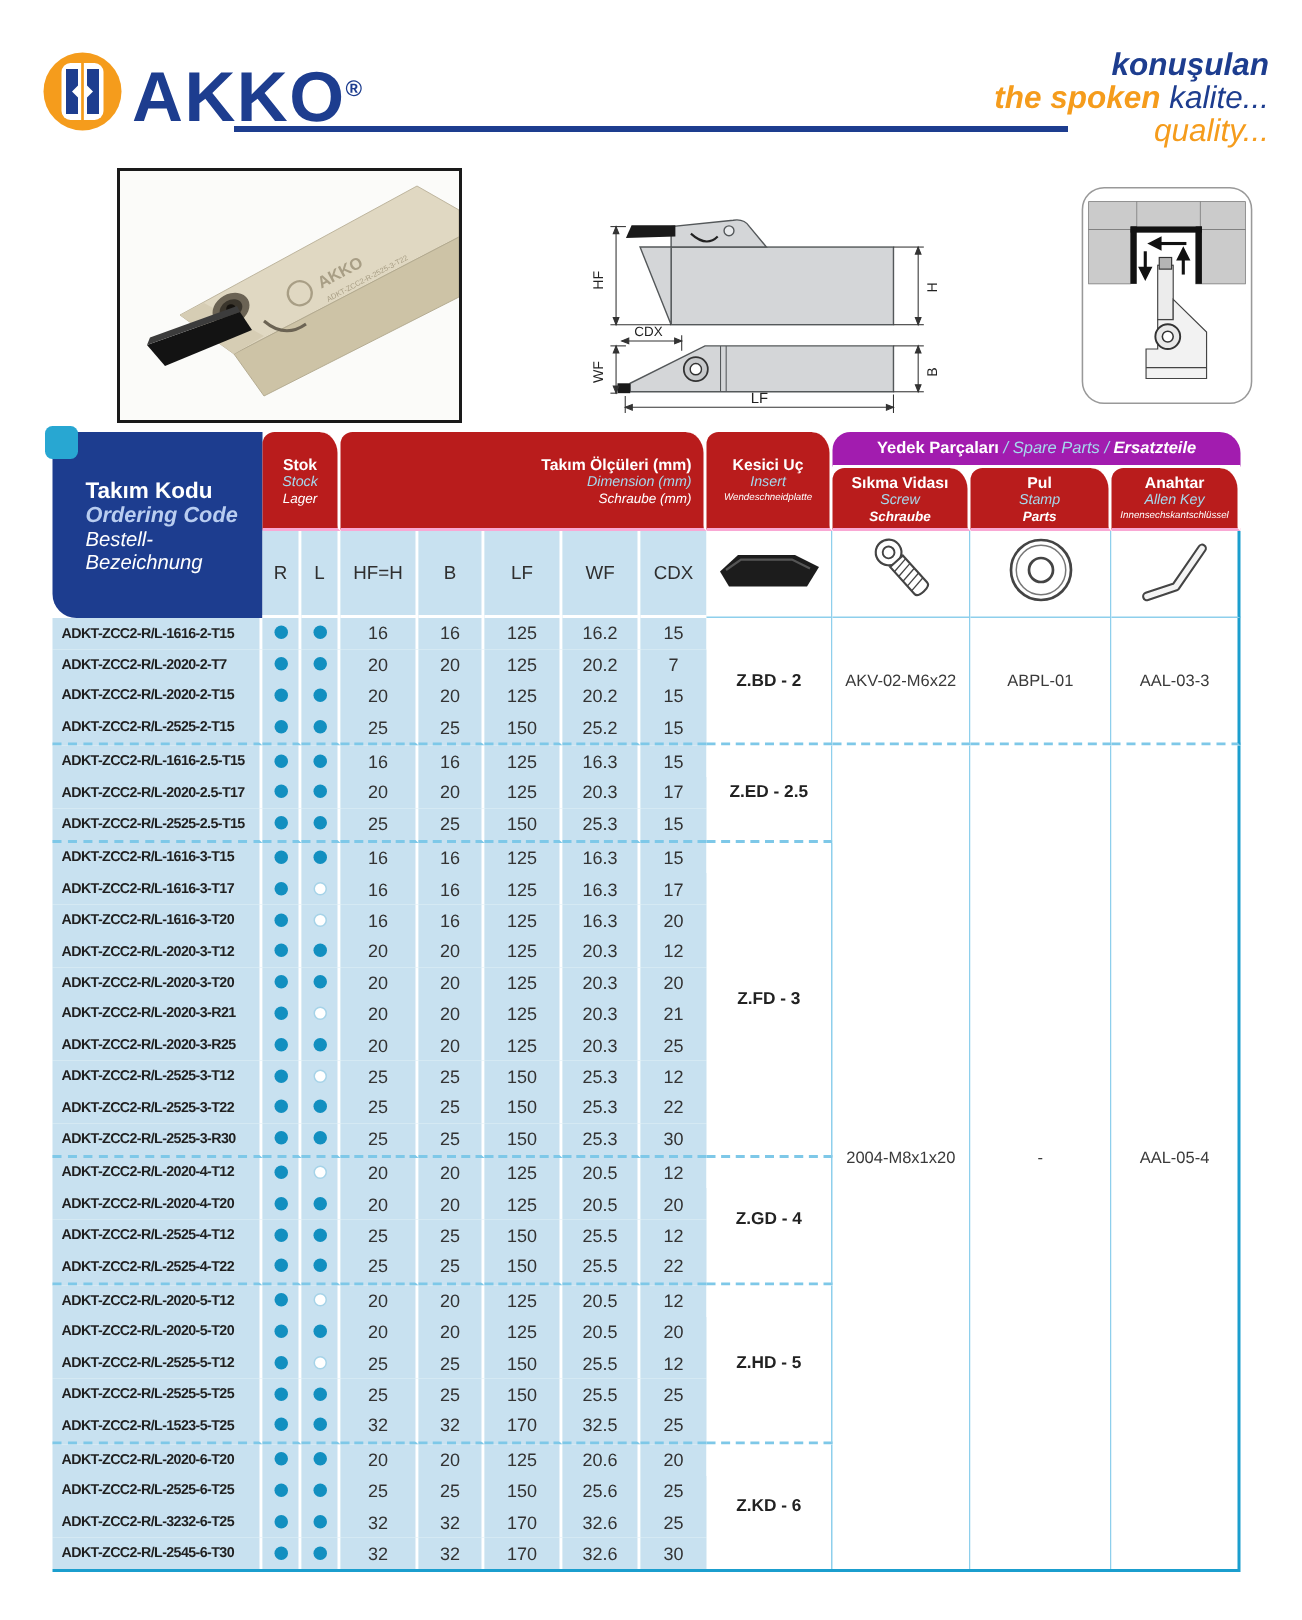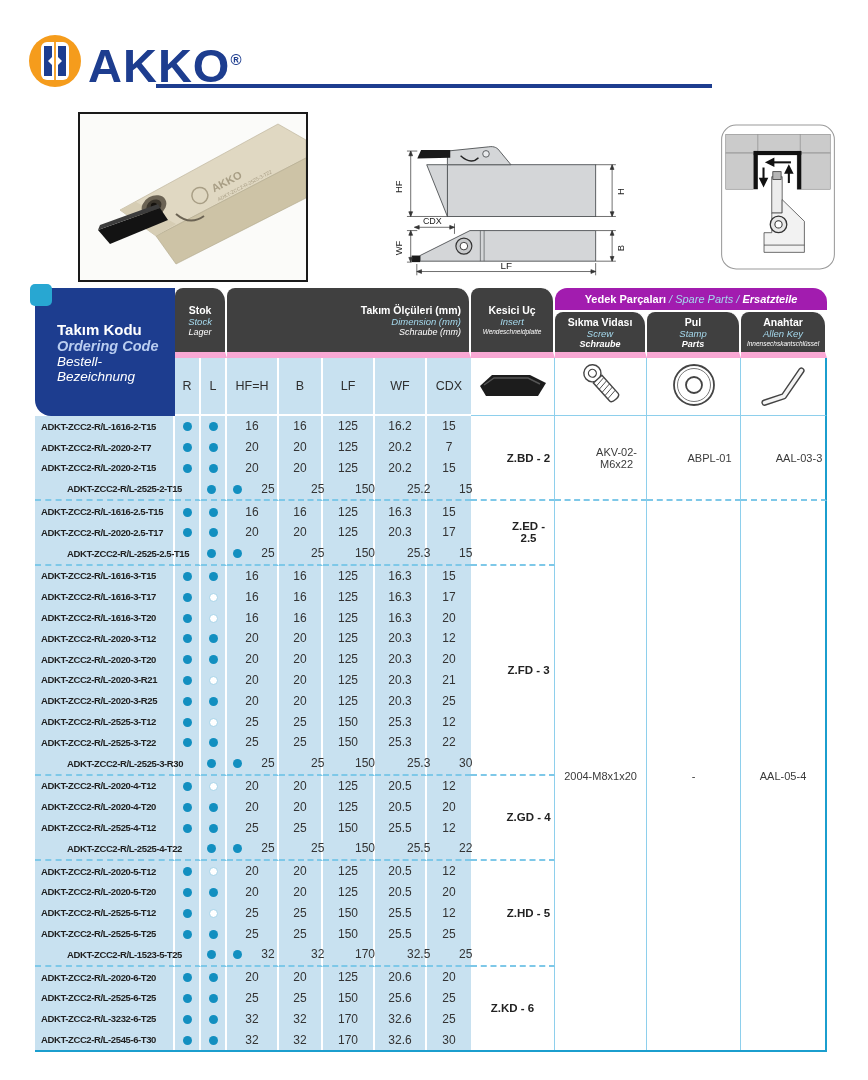--- a/index.html
+++ b/index.html
@@ -22,21 +22,21 @@
   
   .tablewrap{position:absolute;left:35px;top:288px;width:792px;border-bottom:2px solid #1b9ece;}
   .corner{position:absolute;left:-5px;top:-4px;width:22px;height:22px;background:#28a7d2;border-radius:5px;z-index:3;}
   table{border-collapse:separate;border-spacing:0;table-layout:fixed;width:792px;}
   th,td{padding:0;margin:0;font-weight:normal;}
   
   .navy{background:#1d3d8f;border-radius:16px 0 0 16px;vertical-align:middle;text-align:left;padding-left:22px;}
   .navy .n1{color:#fff;font-weight:700;font-size:15px;line-height:17px;}
   .navy .n2{color:#b9cdf0;font-weight:700;font-style:italic;font-size:14.5px;line-height:16px;}
   .navy .n3{color:#fff;font-style:italic;font-size:13.5px;line-height:15px;}
-  .tab{background:#404040;border-right:2px solid #fff;border-bottom:6px solid #f9a8d4;
+  .tab{background:#b91c1c;border-right:2px solid #fff;border-bottom:2px solid #f9a8d4;
        border-radius:8px 14px 0 0;vertical-align:middle;text-align:center;}
   .tab .t1{color:#fff;font-weight:700;font-size:10.5px;line-height:12px;}
   .tab .t2{color:#a5d9ed;font-style:italic;font-size:9.5px;line-height:11px;}
   .tab .t3{color:#fff;font-style:italic;font-size:9px;line-height:10px;}
   .tab .t3.bold{font-weight:700;}
   .tab .t3.tiny{font-size:6.5px;}
   .dims{text-align:right;padding-right:8px;}
   .band{background:#a21caf;border-bottom:2px solid #fff;border-radius:12px 14px 0 0;
         color:#fff;font-size:11px;text-align:center;height:22px;}
   .band .b1{font-weight:700;}
@@ -53,41 +53,46 @@
   
   tbody td{height:20.8px;vertical-align:middle;}
   .code{background:#c8e1f0;font-weight:700;font-size:9.5px;letter-spacing:-0.4px;color:#1f1f1f;
         text-align:left;padding-left:6px;white-space:nowrap;}
   .dotc{background:#c8e1f0;text-align:center;}
   .num{background:#c8e1f0;font-size:12px;color:#333;text-align:center;}
   .c-sep{border-right:2px solid #fff;}
   .s-sep{border-right:1px solid #8ecfec;}
   .insert-cell{background:#fff;text-align:center;font-weight:700;font-size:11.5px;color:#222;}
   .spare-cell{background:#fff;text-align:center;font-size:11px;color:#3a3a3a;}
-  .g-end{border-bottom:2px dashed #7ec8e8;padding-left:32px;}
+  .g-end{border-bottom:2px dashed #7ec8e8;}
   .dot{display:inline-block;width:9px;height:9px;border-radius:50%;}
   .dot.filled{background:#128fc0;}
   .dot.open{background:#fff;border:1px solid #a6d3e8;box-sizing:border-box;}
 </style>
 </head>
 <body>
 
 <div class="page">
 
   <div class="brandrow">
     <svg width="54" height="54" viewBox="0 0 54 54">
       <circle cx="27" cy="27" r="26" fill="#f59c1c"></circle>
       <rect x="13" y="8" width="28" height="38" rx="6" fill="#fff"></rect>
       <path d="M16,12 L24,12 L24,23 L20,27 L24,31 L24,42 L16,42 Z" fill="#1d3d8f"></path>
       <path d="M38,12 L30,12 L30,23 L34,27 L30,31 L30,42 L38,42 Z" fill="#1d3d8f"></path>
       <rect x="26.1" y="8" width="1.8" height="38" fill="#f59c1c"></rect>
     </svg>
     <div class="brandtext"><span>AKKO</span><sup>®</sup></div>
   </div>
   <div class="rule"></div>
+  <div class="tagline">
+    <div class="tl1">konuşulan</div>
+    <div class="tl2"><span class="or">the spoken</span> <span class="nv">kalite...</span></div>
+    <div class="tl3">quality...</div>
+  </div>
 
   <div class="photo">
     <svg width="226" height="166" viewBox="0 0 226 166">
       <rect x="0" y="0" width="226" height="166" fill="#fbfbf9"></rect>
       <polygon points="40,96 198,10 226,26 226,44 76,122" fill="#e0d8c2" stroke="#b8af96" stroke-width="0.6"></polygon>
       <polygon points="76,122 226,44 226,84 96,150" fill="#cdc3a6" stroke="#b0a78c" stroke-width="0.6"></polygon>
       <polygon points="40,96 56,88 96,110 76,122" fill="#d6cdb4"></polygon>
       <ellipse cx="74" cy="92" rx="13" ry="10" transform="rotate(-30 74 92)" fill="#6b6354"></ellipse>
       <ellipse cx="74" cy="92" rx="8" ry="6" transform="rotate(-30 74 92)" fill="#3a352c"></ellipse>
       <circle cx="74" cy="92" r="3.2" fill="#15120e"></circle>

